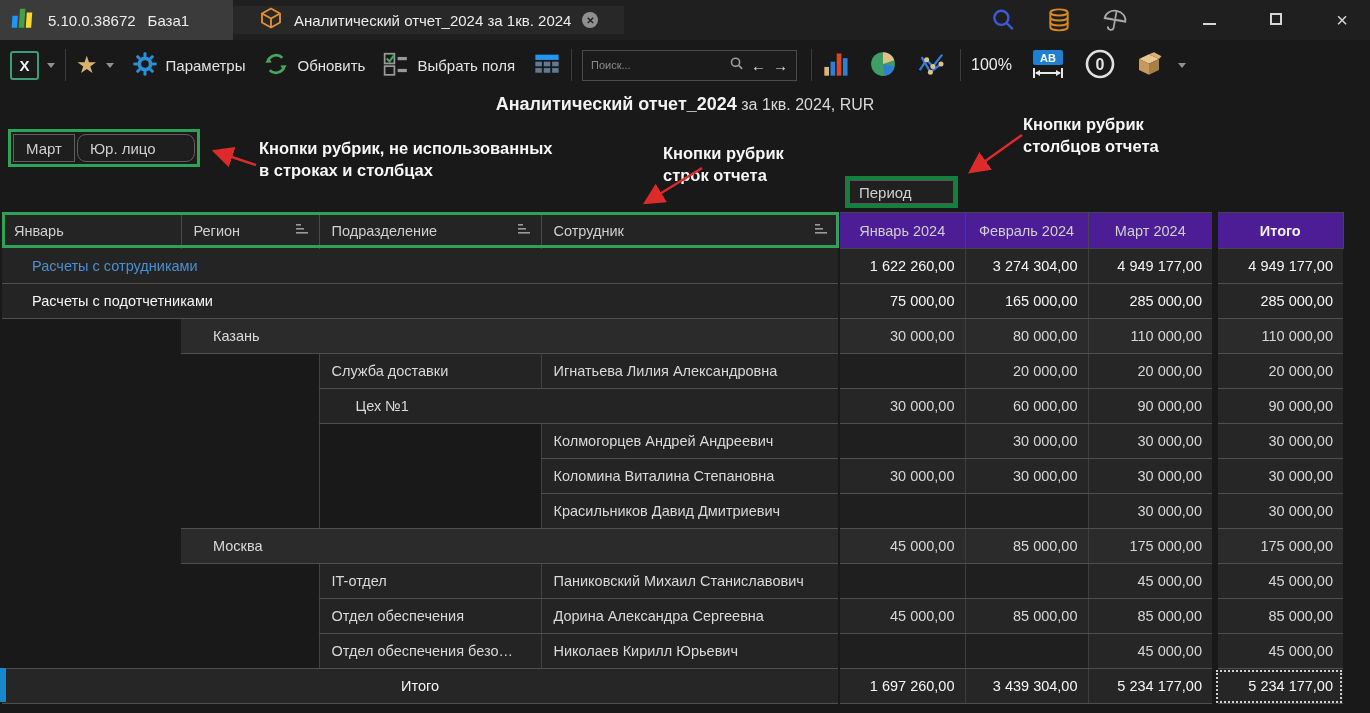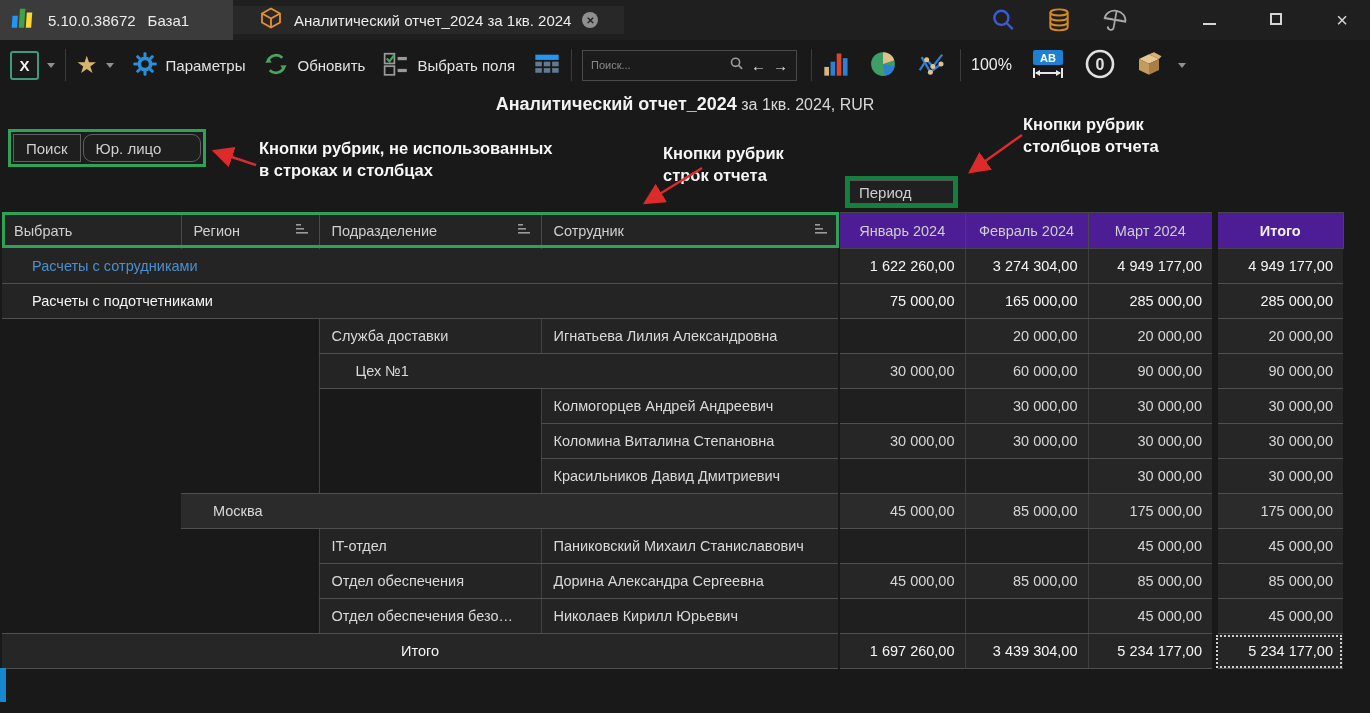--- a/index.html
+++ b/index.html
@@ -286,21 +286,21 @@
       </span>
     </span>
     <span class="caret gap14"></span>
   </div>
 
   <div class="report-title">
     <span class="tb">Аналитический отчет_2024</span><span class="ts"> за 1кв. 2024, RUR</span>
   </div>
 
   <div class="rubric-group">
-    <span class="rubric-btn">Поиск</span>
+    <span class="rubric-btn">Март</span>
     <span class="rubric-btn w2">Юр. лицо</span>
   </div>
 
   <div class="period-btn">Период</div>
 
   <div class="ann ann1">
     <div>Кнопки рубрик, не использованных</div>
     <div>в строках и столбцах</div>
   </div>
   <div class="ann ann2">
@@ -333,21 +333,21 @@
           <col style="width:298px">
         <col style="width:126px">
           <col style="width:123px">
           <col style="width:127px">
           <col style="width:128px">
       </colgroup>
       <thead>
         <tr class="hdr">
           <th class="hcell hsep">
             <span class="hflex">
-                <span>Выбрать</span>
+                <span>Январь</span>
               </span>
           </th>
           <th class="hcell hsep">
             <span class="hflex">
                 <span>Регион</span>
               <span><svg width="14" height="13" viewBox="0 0 14 13">
                     <rect x="1" y="1" width="5" height="1.6" fill="#9a9a9a"></rect>
                     <rect x="1" y="5" width="8" height="1.6" fill="#9a9a9a"></rect>
                     <rect x="1" y="9" width="12" height="1.6" fill="#9a9a9a"></rect>
                   </svg></span>
@@ -388,20 +388,28 @@
             <td class="num b bb big gt">4 949 177,00</td>
           </tr>
           <tr>
             <td colspan="4" class="lbl ind1 b bb">Расчеты с подотчетниками</td>
             <td class="num b bb g1">75 000,00</td>
             <td class="num b bb g2">165 000,00</td>
             <td class="num b bb g2">285 000,00</td>
             <td class="num b bb big gt">285 000,00</td>
           </tr>
           <tr>
+            <td class="blank"></td>
+            <td colspan="3" class="lbl ind2 grp bb">Казань</td>
+            <td class="num grp bb g1">30 000,00</td>
+            <td class="num grp bb g2">80 000,00</td>
+            <td class="num grp bb g2">110 000,00</td>
+            <td class="num grp bb big gt">110 000,00</td>
+          </tr>
+          <tr>
             <td colspan="2" class="blank"></td>
             <td class="lbl bb bl">Служба доставки</td>
             <td class="lbl bb bl">Игнатьева Лилия Александровна</td>
             <td class="num empty bb g1"></td>
             <td class="num bb g2">20 000,00</td>
             <td class="num bb g2">20 000,00</td>
             <td class="num bb big gt">20 000,00</td>
           </tr>
           <tr>
             <td colspan="2" class="blank"></td>

